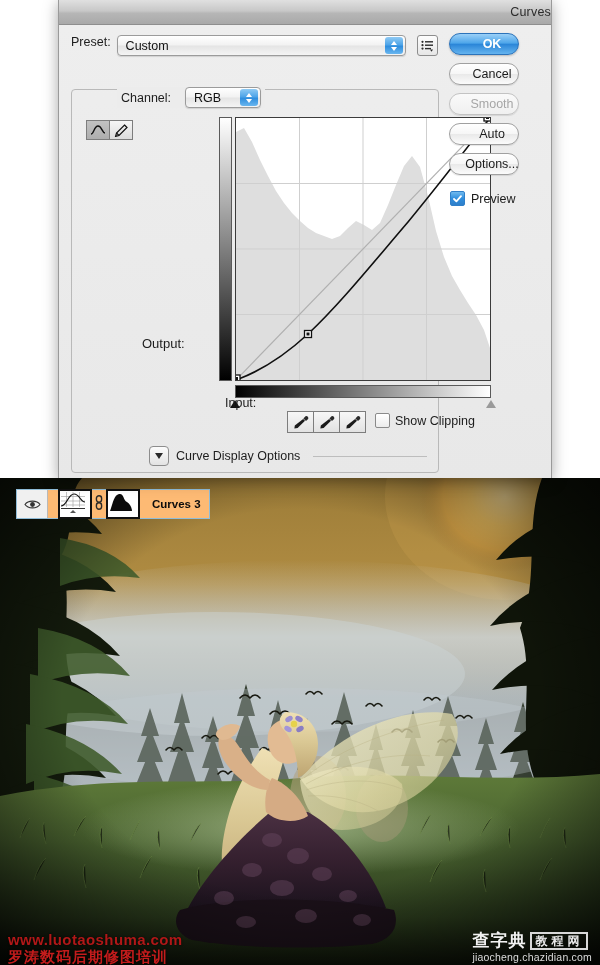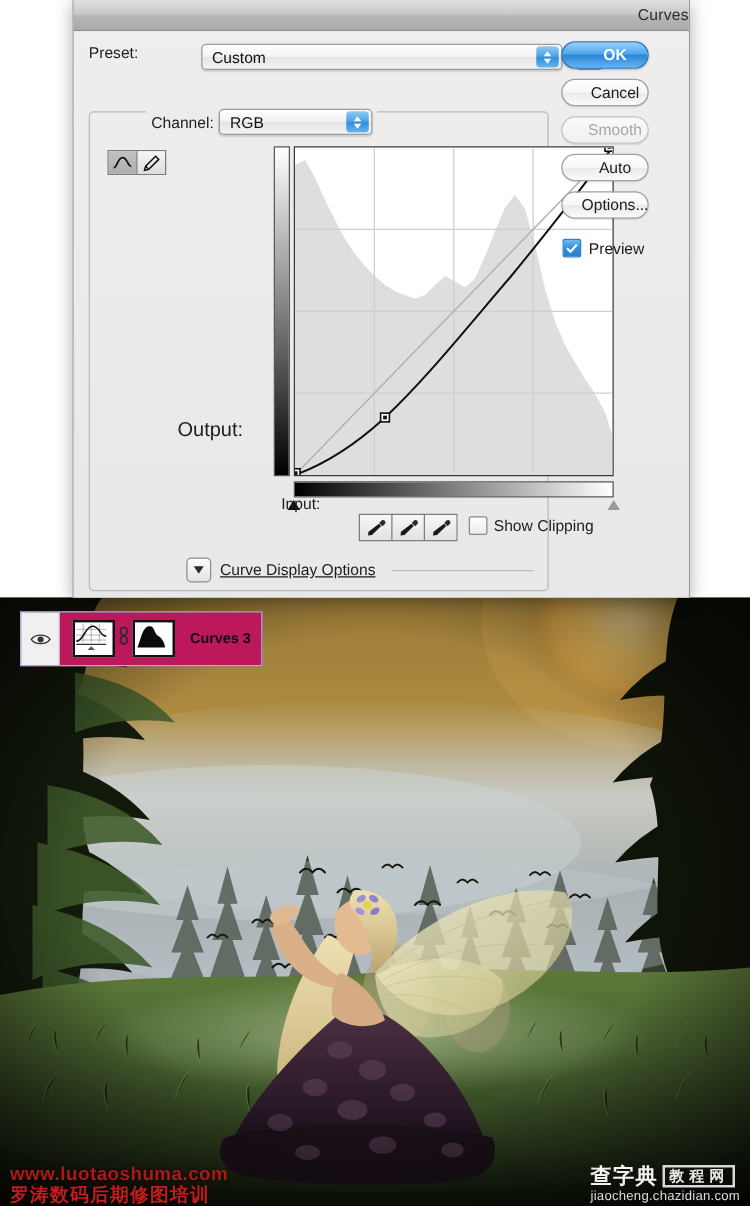--- a/index.html
+++ b/index.html
@@ -30,33 +30,33 @@
     box-shadow:0 1px 1px rgba(0,0,0,.12);display:flex;align-items:center;
     padding:0 26px 0 8px;box-sizing:border-box;}
   .popup .ptext{font-size:12.5px;color:#111;white-space:nowrap;}
   .popup .arrowbox{position:absolute;right:2px;top:1px;width:18px;height:17px;border-radius:3px;
     background:linear-gradient(180deg,#8fcaf4 0%,#4fa5e8 45%,#2f8ede 55%,#69b6ef 100%);
     display:flex;flex-direction:column;align-items:center;justify-content:center;gap:2px;}
   .popup .arrowbox i{display:block;width:0;height:0;border-left:3.5px solid transparent;
     border-right:3.5px solid transparent;}
   .popup .arrowbox i.up{border-bottom:4px solid #fff;}
   .popup .arrowbox i.dn{border-top:4px solid #fff;}
-  #preset-popup{width:289px;margin-left:44px;}
+  #preset-popup{width:289px;}
 
   .menu-btn{width:19px;height:19px;border:1px solid #8d8d8d;border-radius:3px;
     background:linear-gradient(180deg,#fdfdfd,#e6e6e6);display:flex;align-items:center;
     justify-content:center;margin-left:5px;}
   .menu-btn svg{display:block;}
 
   
   .groupbox{position:absolute;left:12px;top:64px;width:366px;height:382px;
     border:1px solid #b9b9b9;border-radius:4px;}
-  .group-legend{position:absolute;left:58px;top:62px;display:flex;align-items:center;gap:4px;
+  .group-legend{position:absolute;left:58px;top:62px;display:flex;align-items:center;gap:14px;
     background:#ececec;padding:0 4px;z-index:3;}
-  #channel-popup{width:123px;}
+  #channel-popup{width:76px;}
 
   
   .tools{position:absolute;left:27px;top:95px;display:flex;border:1px solid #7d7d7d;}
   .toolbtn{width:22px;height:18px;display:flex;align-items:center;justify-content:center;
     background:linear-gradient(180deg,#f6f6f6,#dcdcdc);}
   .toolbtn.on{background:linear-gradient(180deg,#c2c2c2,#aeaeae);}
   .toolbtn + .toolbtn{border-left:1px solid #7d7d7d;}
 
   
   .graphwrap{position:absolute;left:160px;top:92px;}
@@ -68,21 +68,21 @@
     background:linear-gradient(90deg,#000000 0%,#ffffff 100%);box-sizing:border-box;}
   .slider-tri{position:absolute;top:283px;width:0;height:0;
     border-left:5px solid transparent;border-right:5px solid transparent;}
   .tri-black{border-bottom:8px solid #111;left:11px;}
   .tri-white{border-bottom:8px solid transparent;left:267px;}
   .tri-white::after{content:"";position:absolute;left:-5px;top:0;width:0;height:0;
     border-left:5px solid transparent;border-right:5px solid transparent;border-bottom:8px solid #9a9a9a;}
   .tri-white i{position:absolute;left:-3.5px;top:2px;width:0;height:0;
     border-left:3.5px solid transparent;border-right:3.5px solid transparent;border-bottom:6px solid #ededed;}
 
-  .out-lbl{position:absolute;left:83px;top:311px;font-size:16px;color:#1d1d1d;}
+  .out-lbl{position:absolute;left:83px;top:311px;font-size:13px;color:#1d1d1d;}
   .in-lbl{position:absolute;left:166px;top:371px;font-size:12.5px;color:#1d1d1d;}
 
   
   .eyedroppers{position:absolute;left:228px;top:386px;display:flex;border:1px solid #7d7d7d;}
   .eyed{width:25px;height:20px;background:linear-gradient(180deg,#f7f7f7,#e2e2e2);
     display:flex;align-items:center;justify-content:center;}
   .eyed + .eyed{border-left:1px solid #7d7d7d;}
   .clip-row{position:absolute;left:316px;top:388px;display:flex;align-items:center;gap:5px;}
   .cbox{width:13px;height:13px;border:1px solid #8a8a8a;border-radius:2px;
     background:linear-gradient(180deg,#ffffff,#ececec);}
@@ -90,40 +90,40 @@
     background:linear-gradient(180deg,#6fb9ee 0%,#2f8ede 50%,#2f7fc9 100%);
     display:flex;align-items:center;justify-content:center;}
   .cbox.checked svg{display:block;}
 
   
   .cdo{position:absolute;left:90px;top:421px;display:flex;align-items:center;gap:7px;width:278px;}
   .disc{width:18px;height:18px;border:1px solid #8d8d8d;border-radius:4px;
     background:linear-gradient(180deg,#fcfcfc,#e3e3e3);display:flex;align-items:center;justify-content:center;}
   .disc i{width:0;height:0;border-left:4.5px solid transparent;border-right:4.5px solid transparent;
     border-top:6px solid #2b2b2b;}
-  .cdo .txt{font-size:12.5px;color:#1d1d1d;white-space:nowrap;text-decoration:underline;}
+  .cdo .txt{font-size:12.5px;color:#1d1d1d;white-space:nowrap;}
   .cdo .rule{flex:1;height:1px;background:#bdbdbd;margin-left:6px;margin-top:1px;}
 
   
   .btncol{position:absolute;left:390px;top:8px;width:92px;}
   .btn{width:70px;height:22px;border-radius:11px;border:1px solid #a0a0a0;
     background:linear-gradient(180deg,#ffffff 0%,#f6f6f6 50%,#e9e9e9 51%,#fbfbfb 100%);
     font-size:12.5px;color:#1b1b1b;display:flex;align-items:center;justify-content:center;
     margin-bottom:8px;box-shadow:0 1px 1px rgba(0,0,0,.10);box-sizing:border-box;padding-left:16px;}
   .btn.primary{border-color:#2c73ba;color:#ffffff;font-weight:bold;
     background:linear-gradient(180deg,#9bd0f7 0%,#4ea6ea 45%,#2b86d8 52%,#65b4ef 100%);
     box-shadow:0 1px 2px rgba(0,0,0,.22);}
   .btn.disabled{color:#a6a6a6;border-color:#c3c3c3;
     background:linear-gradient(180deg,#fafafa,#f0f0f0);}
   .prev-row{display:flex;align-items:center;gap:6px;margin-top:16px;margin-left:1px;}
   .prev-row .txt{font-size:12.5px;color:#1b1b1b;}
 
   
-  .layerrow{position:absolute;left:16px;top:489px;width:194px;height:44px;
-    display:flex;align-items:center;background:#be185d;border:1px solid #8fbcd8;box-sizing:border-box;}
+  .layerrow{position:absolute;left:16px;top:489px;width:194px;height:30px;
+    display:flex;align-items:center;background:#fdba74;border:1px solid #8fbcd8;box-sizing:border-box;}
   .eyecell{width:30px;height:100%;display:flex;align-items:center;justify-content:center;
     background:#f0f0f0;border-right:1px solid #b9b9b9;}
   .thumb{width:30px;height:26px;border:2px solid #111;background:#fff;margin-left:10px;}
   .linkicon{margin:0 3px;}
   .mask{width:30px;height:26px;border:2px solid #111;background:#fff;}
   .layername{font-size:11.5px;color:#0c0c0c;margin-left:12px;font-weight:bold;}
 
   
   .wm-left{position:absolute;left:8px;top:932px;}
   .wm-l1{font-size:15px;font-weight:bold;color:#b01818;letter-spacing:.4px;

